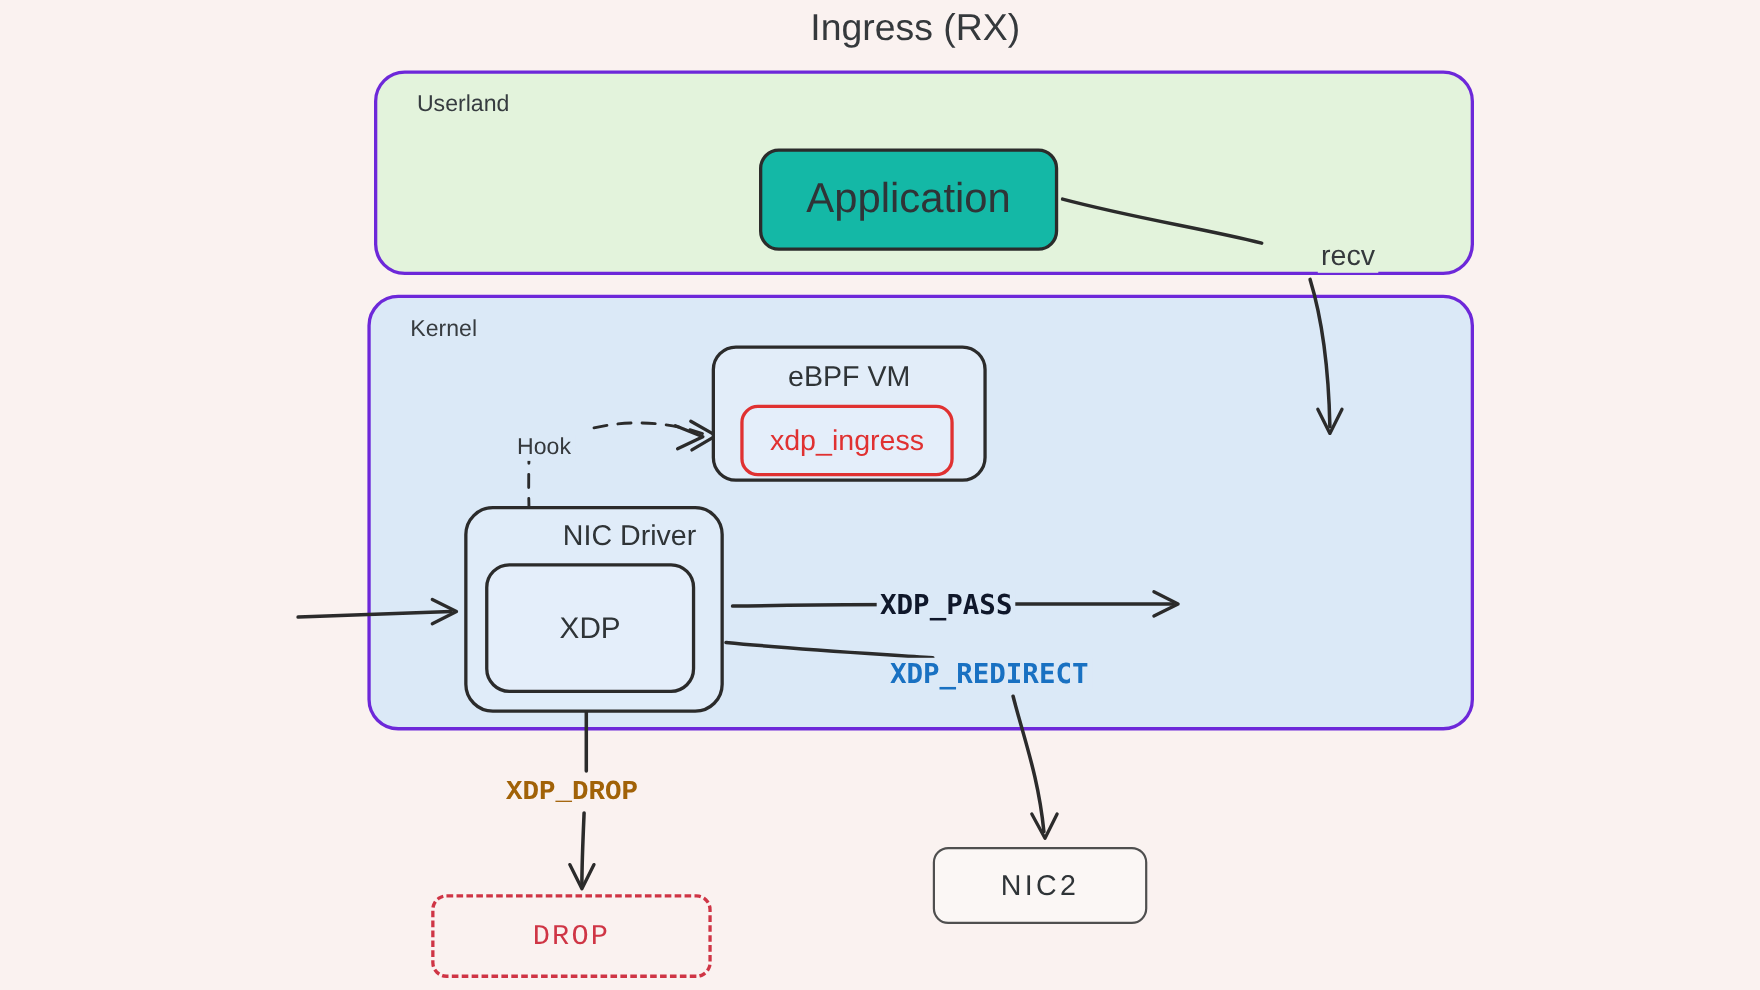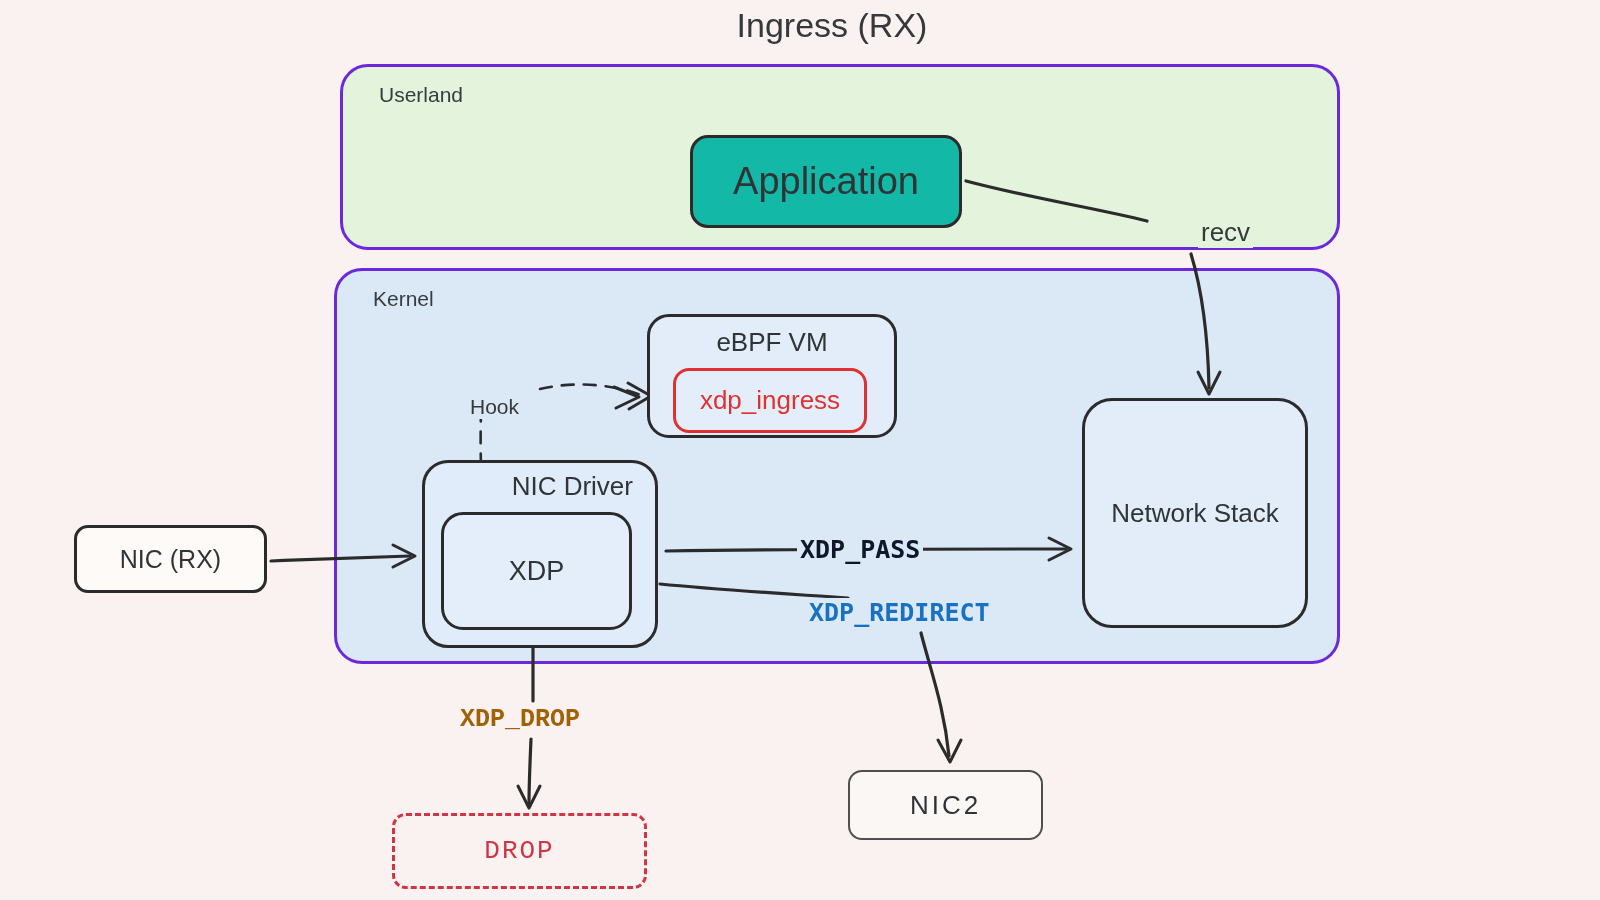--- a/index.html
+++ b/index.html
@@ -238,27 +238,21 @@
   </div>
 
   <div class="node node-nic-driver">
     <span>NIC Driver</span>
   </div>
 
   <div class="node node-xdp">
     <span>XDP</span>
   </div>
 
-  <div class="node node-nic-rx">
-    <span>NIC (RX)</span>
-  </div>
-
-  <div class="node node-network-stack">
-    <span>Network Stack</span>
-  </div>
+
 
   <div class="node node-nic2">
     <span>NIC2</span>
   </div>
 
   <div class="node node-drop">
     <span style="color: rgb(207, 53, 69);">DROP</span>
   </div>
 
   <div class="edge-label lbl-hook">Hook</div>

